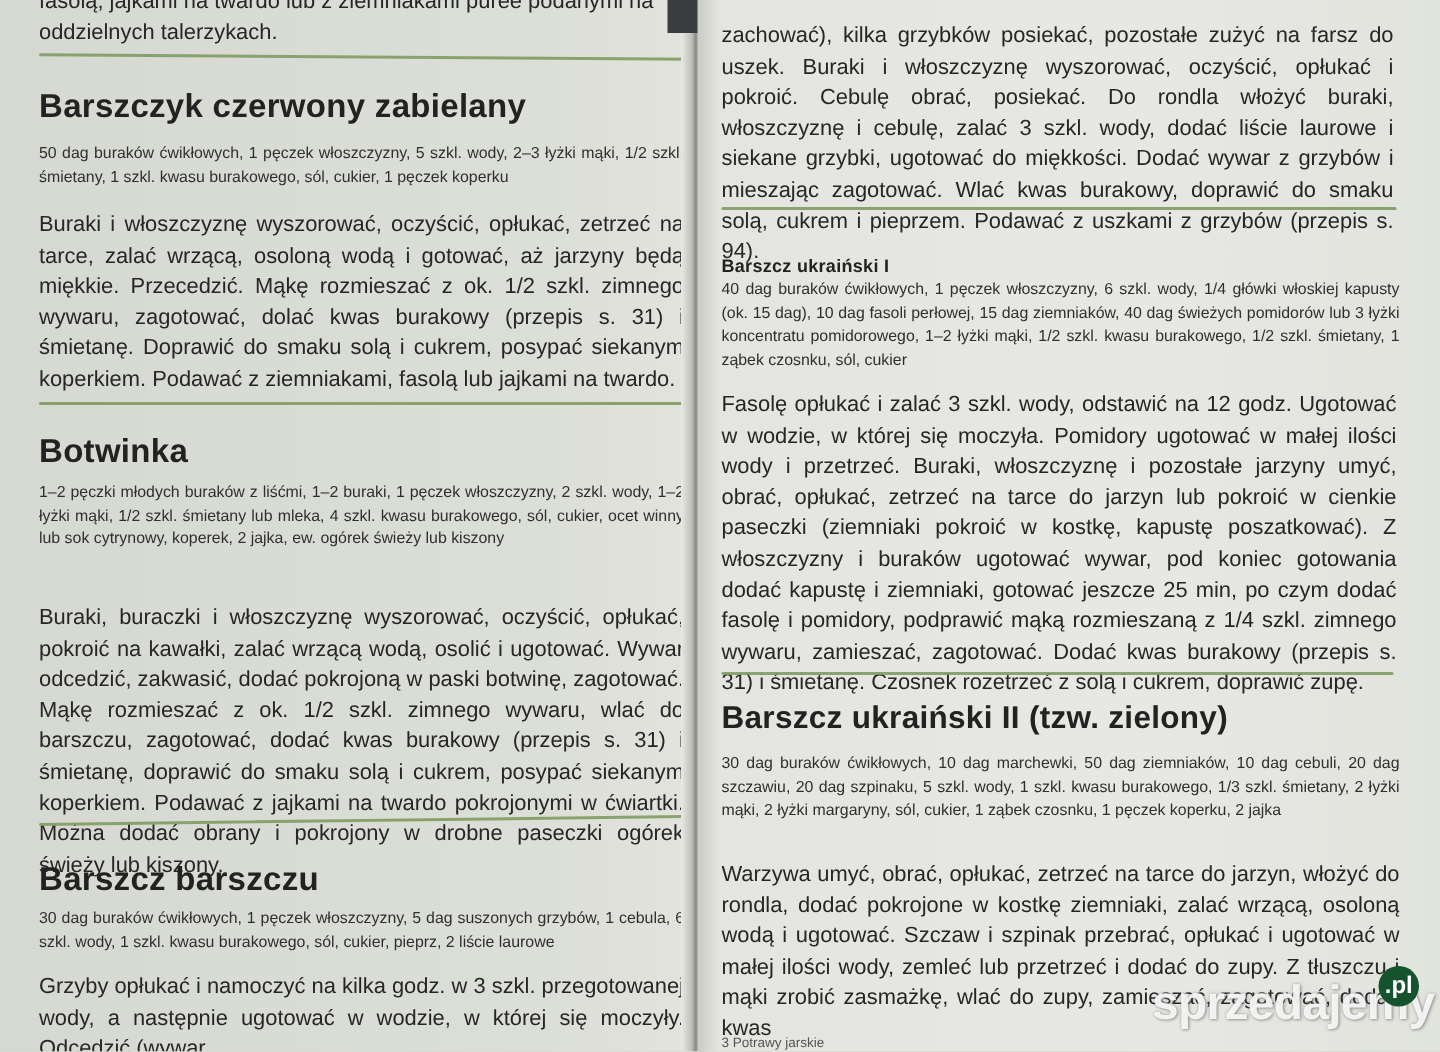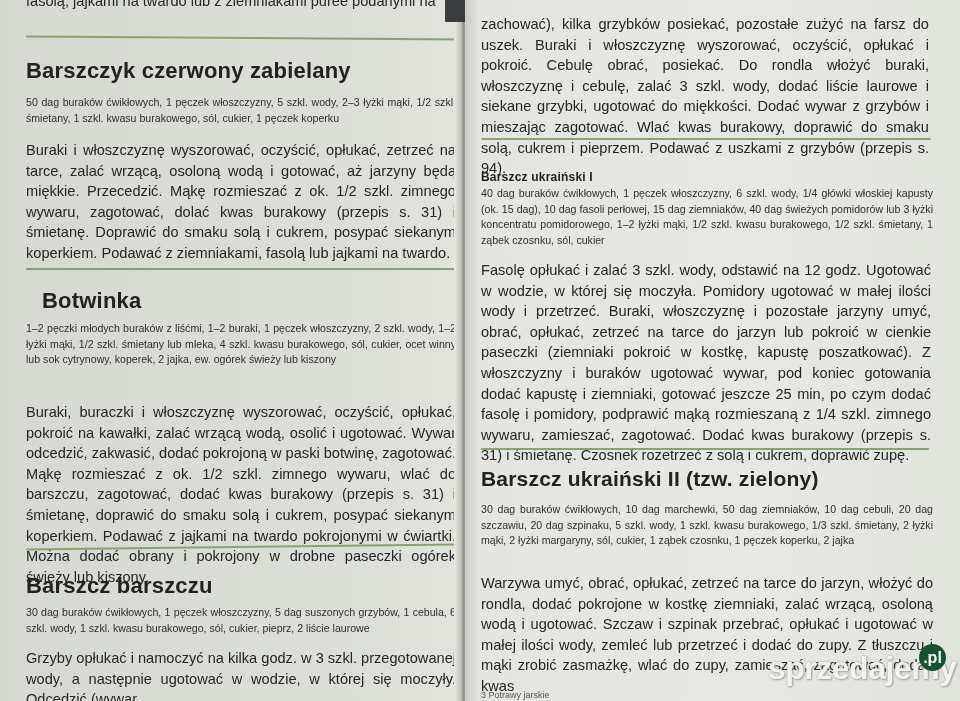--- a/index.html
+++ b/index.html
@@ -47,30 +47,31 @@
     display:flex; align-items:center; justify-content:center;
   }
 </style>
 </head>
 <body>
 
 <div class="page page-left">
   <div class="content">
     <div style="position:absolute; top:-9px; left:0; width:440px;">
       <p class="para clip">fasolą, jajkami na twardo lub z ziemniakami puree podanymi na</p>
+      <p class="para clip">oddzielnych talerzykach.</p>
     </div>
     <div class="rule" style="position:absolute; top:37px; left:0; width:440px; transform:rotate(0.4deg);"></div>
 
     <h2 class="title" style="position:absolute; top:58px; left:0;">Barszczyk czerwony zabielany</h2>
     <p class="ingr" style="position:absolute; top:95px; left:0; width:430px;">50 dag buraków ćwikłowych, 1 pęczek włoszczyzny, 5 szkl. wody, 2–3 łyżki mąki, 1/2 szkl. śmietany, 1 szkl. kwasu burakowego, sól, cukier, 1 pęczek koperku</p>
     <p class="para" style="position:absolute; top:140px; left:0; width:430px;">Buraki i włoszczyznę wyszorować, oczyścić, opłukać, zetrzeć na tarce, zalać wrzącą, osoloną wodą i gotować, aż jarzyny będą miękkie. Przecedzić. Mąkę rozmieszać z ok. 1/2 szkl. zimnego wywaru, zagotować, dolać kwas burakowy (przepis s. 31) i śmietanę. Doprawić do smaku solą i cukrem, posypać siekanym koperkiem. Podawać z ziemniakami, fasolą lub jajkami na twardo.</p>
 
     <div class="rule" style="position:absolute; top:268px; left:0; width:430px;"></div>
 
-    <h2 class="title" style="position:absolute; top:288px; left:0;margin-left:16px;">Botwinka</h2>
+    <h2 class="title" style="position:absolute; top:288px; left:0;">Botwinka</h2>
     <p class="ingr" style="position:absolute; top:321px; left:0; width:430px;">1–2 pęczki młodych buraków z liśćmi, 1–2 buraki, 1 pęczek włoszczyzny, 2 szkl. wody, 1–2 łyżki mąki, 1/2 szkl. śmietany lub mleka, 4 szkl. kwasu burakowego, sól, cukier, ocet winny lub sok cytrynowy, koperek, 2 jajka, ew. ogórek świeży lub kiszony</p>
     <p class="para" style="position:absolute; top:402px; left:0; width:430px;">Buraki, buraczki i włoszczyznę wyszorować, oczyścić, opłukać, pokroić na kawałki, zalać wrzącą wodą, osolić i ugotować. Wywar odcedzić, zakwasić, dodać pokrojoną w paski botwinę, zagotować. Mąkę rozmieszać z ok. 1/2 szkl. zimnego wywaru, wlać do barszczu, zagotować, dodać kwas burakowy (przepis s. 31) i śmietanę, doprawić do smaku solą i cukrem, posypać siekanym koperkiem. Podawać z jajkami na twardo pokrojonymi w ćwiartki. Można dodać obrany i pokrojony w drobne paseczki ogórek świeży lub kiszony.</p>
 
     <div class="rule" style="position:absolute; top:546px; left:0; width:430px; transform:rotate(-0.7deg);"></div>
 
     <h2 class="title" style="position:absolute; top:573px; left:0;">Barszcz barszczu</h2>
     <p class="ingr" style="position:absolute; top:605px; left:0; width:430px;">30 dag buraków ćwikłowych, 1 pęczek włoszczyzny, 5 dag suszonych grzybów, 1 cebula, 6 szkl. wody, 1 szkl. kwasu burakowego, sól, cukier, pieprz, 2 liście laurowe</p>
     <p class="para" style="position:absolute; top:648px; left:0; width:430px;">Grzyby opłukać i namoczyć na kilka godz. w 3 szkl. przegotowanej wody, a następnie ugotować w wodzie, w której się moczyły. Odcedzić (wywar</p>
   </div>
 </div>

